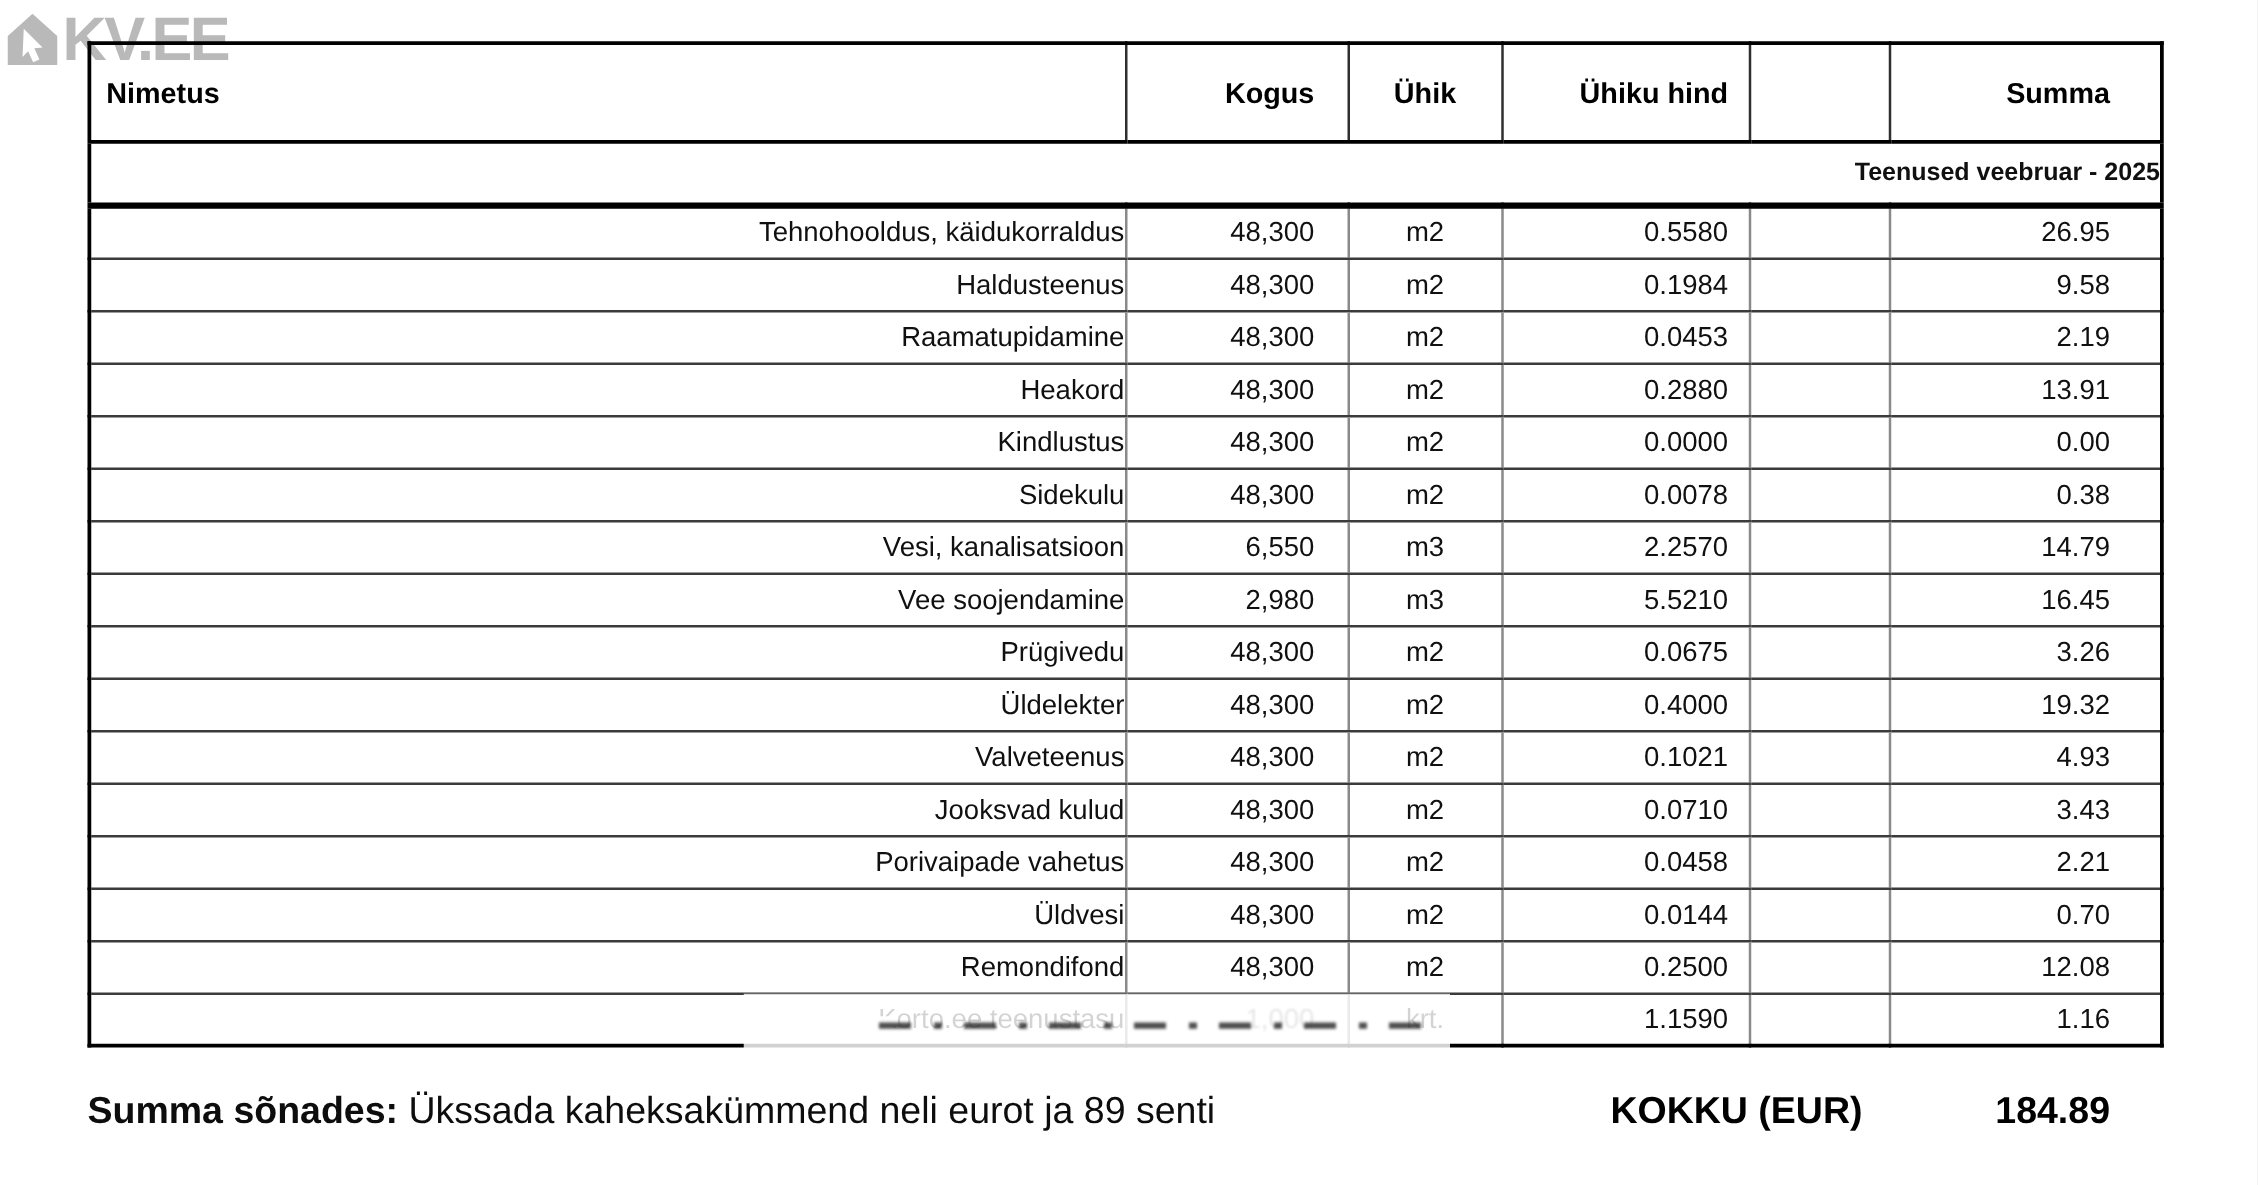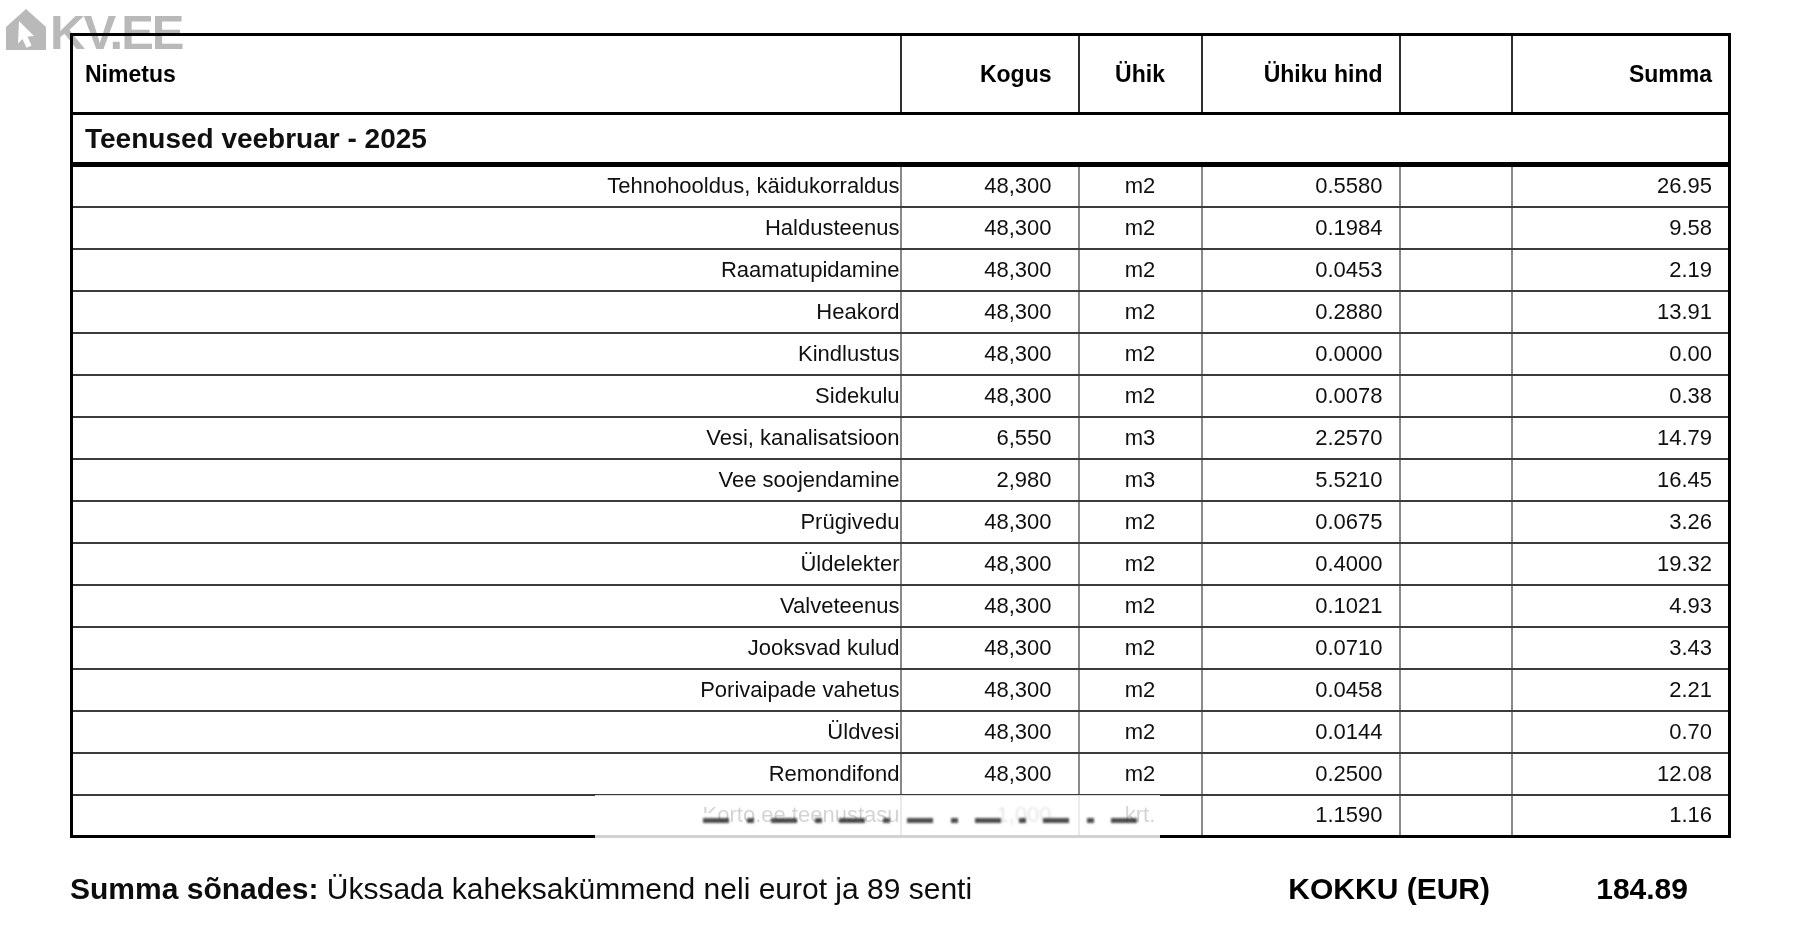--- a/index.html
+++ b/index.html
@@ -13,21 +13,21 @@
     background: #ffffff;
     overflow: hidden;
   }
 
   
   .kv-logo {
     position: absolute;
     left: 6px;
     top: 8px;
     display: flex;
-    align-items: flex-start;
+    align-items: flex-end;
     gap: 4px;
     color: #b9b9b9;
     z-index: 1;
     user-select: none;
   }
   .kv-logo .kv-text {
     font-size: 49px;
     font-weight: 700;
     letter-spacing: -2px;
     line-height: 1;
@@ -58,23 +58,23 @@
     border-bottom: 3px solid #000;
     border-left: 2px solid #2f2f2f;
     vertical-align: middle;
     white-space: nowrap;
     overflow: hidden;
   }
   table.invoice th:first-child { border-left: none; }
 
   tr.section-row td {
     height: 51px;
-    font-size: 28px;
+    font-size: 20px;
     font-weight: 700;
-    text-align: left;
+    text-align: right;
     padding-left: 12px;
     border-bottom: 5px solid #000;
     vertical-align: middle;
   }
 
   table.invoice tbody.data td {
     height: 42px;
     font-size: 22px;
     vertical-align: middle;
     border-bottom: 2px solid #3b3b3b;
@@ -83,21 +83,21 @@
     overflow: hidden;
   }
   table.invoice tbody.data td:first-child { border-left: none; text-align: right; }
   table.invoice tbody.data tr:last-child td { border-bottom: none; margin-top: 48px; }
 
   .al-left   { text-align: left;   padding-left: 12px; }
   .al-center { text-align: center; }
   .al-right  { text-align: right; }
   th.col-kogus, td.cell-kogus { padding-right: 26px; }
   th.col-uhiku_hind, td.cell-uhiku_hind { padding-right: 16px; }
-  th.col-summa, td.cell-summa { padding-right: 16px; }
+  th.col-summa, td.cell-summa { padding-right: 40px; }
 
   td.obscured-value { color: #2a2a2a; filter: blur(1px); opacity: .65; }
 
   
   .redaction-watermark {
     position: absolute;
     left: 595px;
     top: 795px;
     width: 565px;
     height: 50px;

